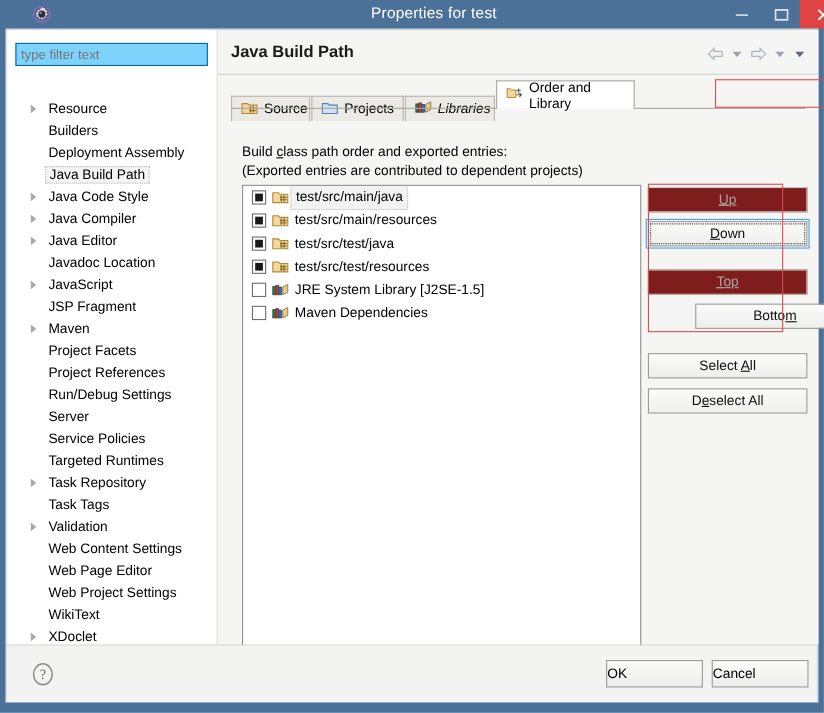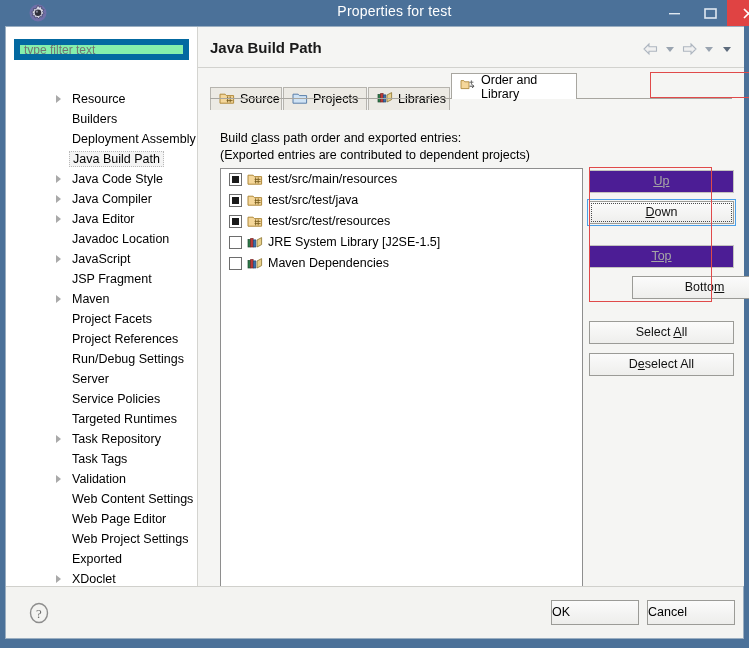--- a/index.html
+++ b/index.html
@@ -69,34 +69,33 @@
     left: 0; top: 0;
     width: 192px; height: 559px;
     background: #ffffff;
     border-right: 1px solid #d4d4d0;
     box-sizing: border-box;
   }
   #filterbox {
     position: absolute;
     left: 8px; top: 12px;
     width: 175px; height: 21px;
-    border: 6px solid #0369a1;
-    background: #86efac;
+    border: 1px solid #0369a1;
+    background: #7dd3fc;
     box-sizing: border-box;
     font-family: "Liberation Sans", sans-serif;
     font-size: 12px;
     padding: 0 4px;
     color: #555;
   }
   #tree {
     position: absolute;
     left: 0; top: 62px;
     width: 191px; height: 495px;
     overflow: hidden;
-    padding-left: 28px;
   }
   .tnode {
     position: relative;
     height: 20px;
     line-height: 20px;
     padding-left: 38px;
     font-size: 12.5px;
     white-space: nowrap;
     cursor: default;
   }
@@ -265,21 +264,21 @@
     background: linear-gradient(#fbfbfb, #eeeeec);
     border: 1px solid #9b9b97;
     font-family: "Liberation Sans", sans-serif;
     font-size: 12.5px;
     color: #111;
     text-align: center;
     line-height: 21px;
     cursor: default;
     position: relative;
   }
-  .ebtn.disabled { color: #a6a6a6; background: #4c1d95; border-color: #c3c3bf; text-decoration: underline; }
+  .ebtn.disabled { color: #a6a6a6; background: #7f1d1d; border-color: #c3c3bf; text-decoration: underline; }
   .ebtn.focus {
     outline: 1px solid #4ba0e8;
     outline-offset: 1px;
   }
   .ebtn.focus::before {
     content: "";
     position: absolute;
     left: 1px; top: 1px; right: 1px; bottom: 1px;
     border: 1px dotted #4a4a4a;
   }
@@ -386,21 +385,21 @@
           <div class="tnode"><span class="lbl">Run/Debug Settings</span></div>
           <div class="tnode"><span class="lbl">Server</span></div>
           <div class="tnode"><span class="lbl">Service Policies</span></div>
           <div class="tnode"><span class="lbl">Targeted Runtimes</span></div>
           <div class="tnode"><span class="arrow"></span><span class="lbl">Task Repository</span></div>
           <div class="tnode"><span class="lbl">Task Tags</span></div>
           <div class="tnode"><span class="arrow"></span><span class="lbl">Validation</span></div>
           <div class="tnode"><span class="lbl">Web Content Settings</span></div>
           <div class="tnode"><span class="lbl">Web Page Editor</span></div>
           <div class="tnode"><span class="lbl">Web Project Settings</span></div>
-          <div class="tnode"><span class="lbl">Exported</span></div>
+          <div class="tnode"><span class="lbl">WikiText</span></div>
           <div class="tnode"><span class="arrow"></span><span class="lbl">XDoclet</span></div>
         </div>
     </div>
 
     <div id="rightpane">
       <div id="page-title">Java Build Path</div>
 
       <div id="navrow">
         <span class="navarrow">
           <svg width="17" height="14" viewBox="0 0 17 14">
@@ -431,21 +430,21 @@
                 </g>
               </svg></span>
             <span>Source</span>
           </div>
           <div class="tab" style="left: 73px; width: 84px;">
             <span><svg width="16" height="14" viewBox="0 0 16 14">
                 <path d="M1 3.2 L1 12.2 L14.6 12.2 L14.6 4.6 L7.4 4.6 L6.1 3.2 Z" fill="#cfe3f5" stroke="#5a7fa8" stroke-width="1"></path>
               </svg></span>
             <span>Projects</span>
           </div>
-          <div class="tab" style="left: 158px; width: 82px;">
+          <div class="tab" style="left: 158px; width: 82px; font-style: italic;">
             <span><svg width="16" height="15" viewBox="0 0 16 15">
                 <rect x="1" y="4.5" width="2.4" height="7.5" fill="#2f7a4a" stroke="#1d4c2e" stroke-width=".7"></rect>
                 <rect x="3.7" y="3.6" width="2.4" height="8.4" fill="#c23b3b" stroke="#7a2424" stroke-width=".7"></rect>
                 <rect x="6.4" y="4.9" width="2.4" height="7.1" fill="#3a6fb0" stroke="#24456e" stroke-width=".7"></rect>
                 <path d="M10 12 L10 5 L14.6 2.6 L14.6 9.6 Z" fill="#e8d08a" stroke="#8a7330" stroke-width=".8"></path>
               </svg></span>
             <span>Libraries</span>
           </div>
           <div class="tab active" style="left: 241px; width: 126px;">
             <span><svg width="16" height="14" viewBox="0 0 16 14">
@@ -457,20 +456,33 @@
           </div>
         </div>
       <div id="tabline"></div>
       <div id="tab-annot"></div>
     </div>
 
     <div id="desc1">Build <u>c</u>lass path order and exported entries:</div>
     <div id="desc2">(Exported entries are contributed to dependent projects)</div>
 
     <div id="listbox">
+        <div class="lrow sel">
+          <span class="lcheck on"></span>
+          <span class="licon"><svg width="16" height="14" viewBox="0 0 16 14">
+              <path d="M1 3.2 L1 12.2 L14.6 12.2 L14.6 4.6 L7.4 4.6 L6.1 3.2 Z" fill="#f5d79a" stroke="#b08a3c" stroke-width="1"></path>
+              <g stroke="#7a5f1f" stroke-width=".9">
+                <path d="M8.6 5.4 L8.6 11.4"></path>
+                <path d="M11.2 5.4 L11.2 11.4"></path>
+                <path d="M7.6 7.4 L13.6 7.4"></path>
+                <path d="M7.6 9.6 L13.6 9.6"></path>
+              </g>
+            </svg></span>
+          <span class="ltext">test/src/main/java</span>
+        </div>
         <div class="lrow">
           <span class="lcheck on"></span>
           <span class="licon"><svg width="16" height="14" viewBox="0 0 16 14">
               <path d="M1 3.2 L1 12.2 L14.6 12.2 L14.6 4.6 L7.4 4.6 L6.1 3.2 Z" fill="#f5d79a" stroke="#b08a3c" stroke-width="1"></path>
               <g stroke="#7a5f1f" stroke-width=".9">
                 <path d="M8.6 5.4 L8.6 11.4"></path>
                 <path d="M11.2 5.4 L11.2 11.4"></path>
                 <path d="M7.6 7.4 L13.6 7.4"></path>
                 <path d="M7.6 9.6 L13.6 9.6"></path>
               </g>

